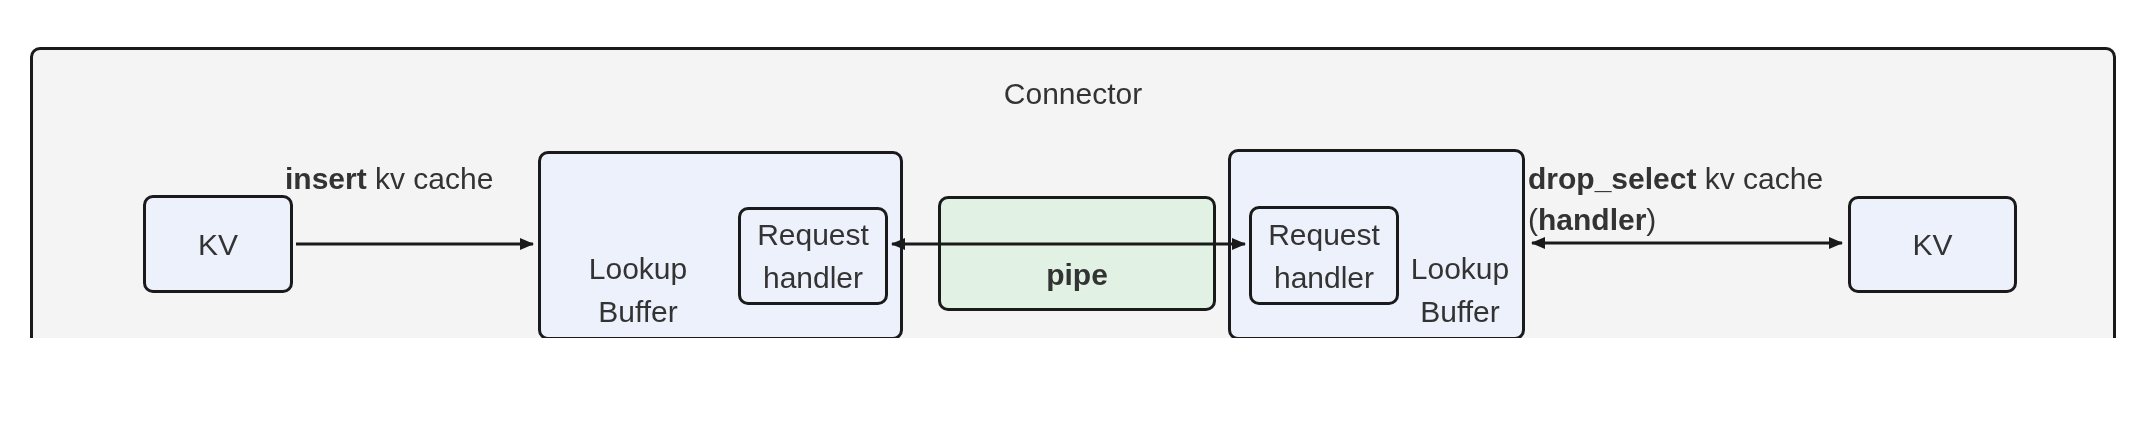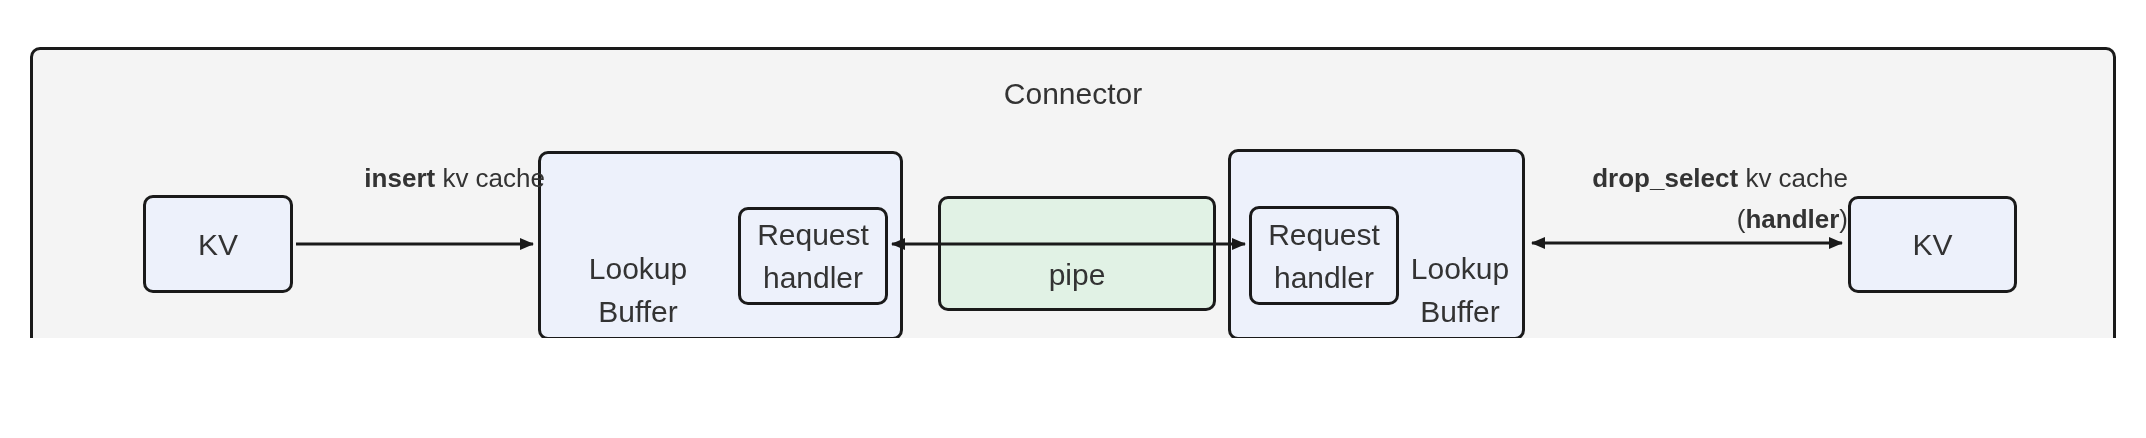--- a/index.html
+++ b/index.html
@@ -41,32 +41,32 @@
     border:3px solid var(--border);
     border-radius:10px;
     box-sizing:border-box;
     display:flex;flex-direction:column;
     align-items:center;justify-content:center;
     font-size:30px;line-height:43px;
     text-align:center;
     z-index:1;
   }
   .node.inner{z-index:2;margin-top:11px;}
-  .node.pipe{background:var(--pipe-fill);justify-content:flex-end;padding-bottom:12px;}
+  .node.pipe{background:var(--pipe-fill);justify-content:flex-end;padding-bottom:12px;font-weight:bold;}
   .floating-label{
     position:absolute;
     font-size:30px;line-height:43px;
     text-align:center;
     z-index:2;
     margin-top:42px;
   }
   .edge-label{
     position:absolute;
-    font-size:26px;line-height:41px;
-    text-align:right;
+    font-size:30px;line-height:41px;
+    text-align:left;
     color:var(--text);
     z-index:4;
   }
   .b{font-weight:bold;}
   .overlay{
     position:absolute;inset:0;
     width:2146px;height:438px;
     pointer-events:none;
     z-index:5;
   }

